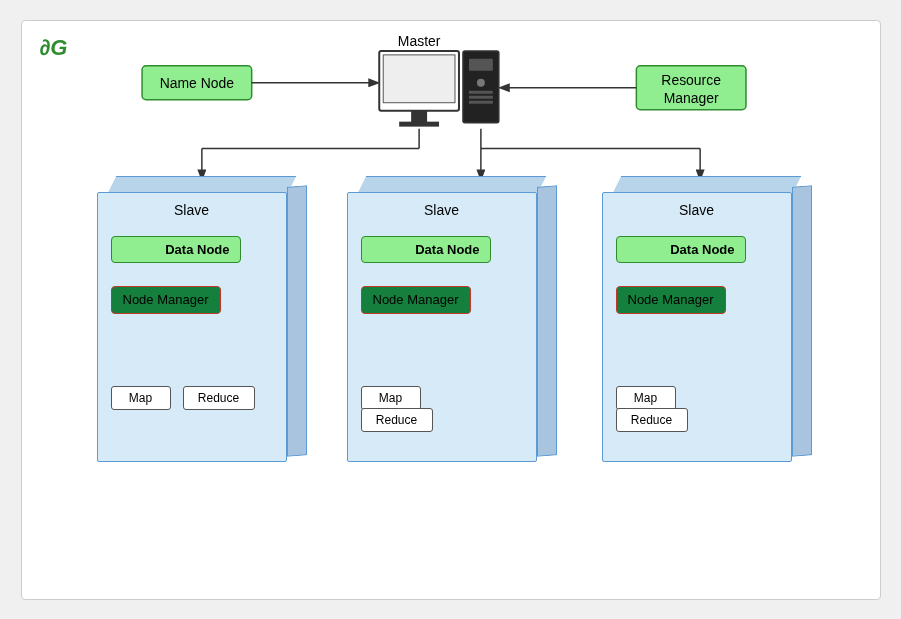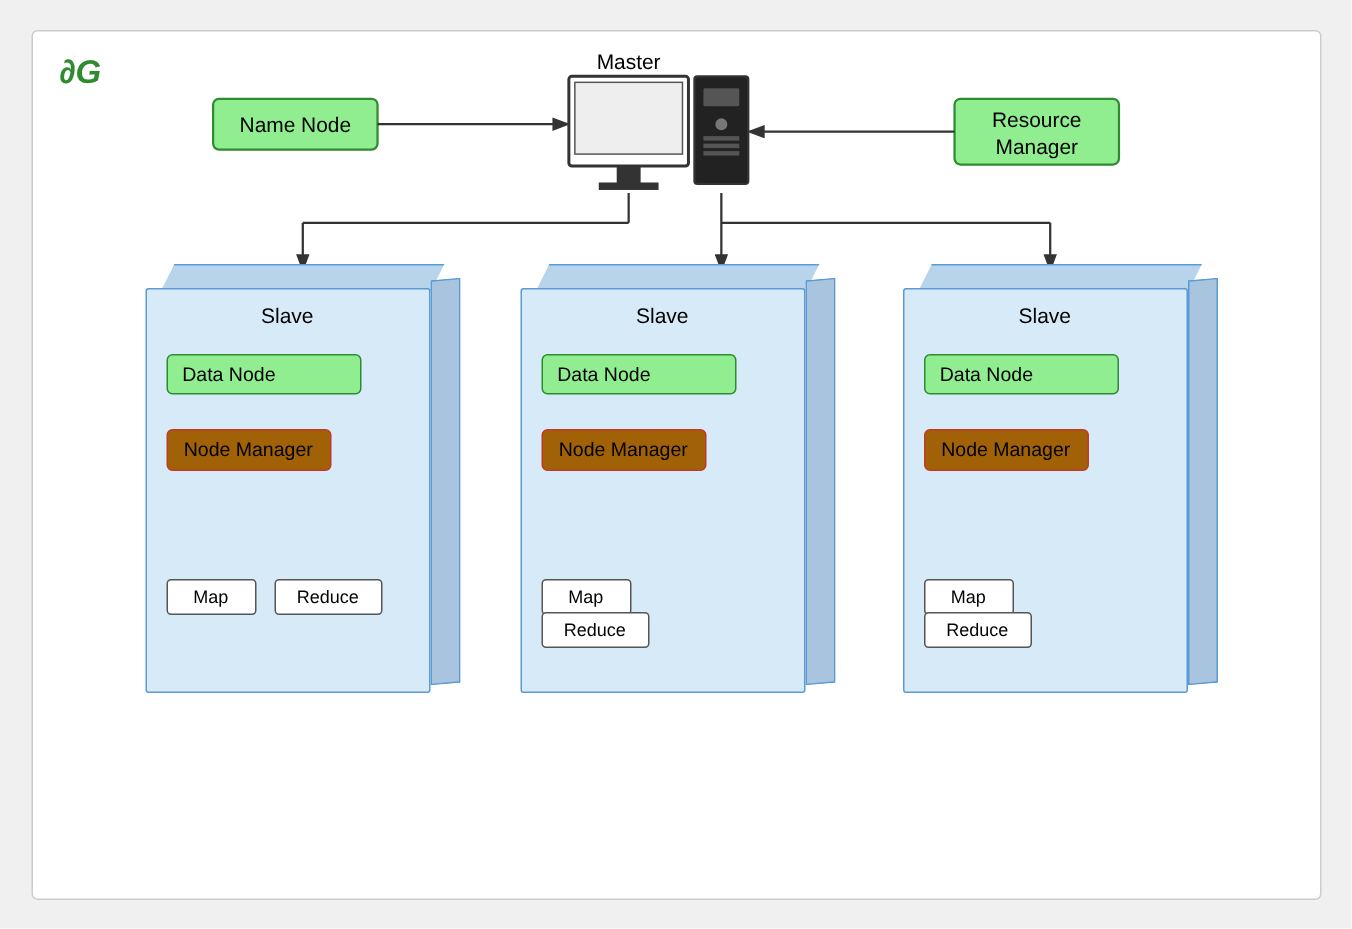--- a/index.html
+++ b/index.html
@@ -96,30 +96,30 @@
     .data-node-box {
       position: absolute;
       top: 60px;
       left: 14px;
       width: 130px;
       background: #90ee90;
       border: 1.5px solid #2e8b2e;
       border-radius: 4px;
       padding: 5px 10px;
       font-size: 13px;
-      font-weight: 400;
-      text-align: left;
+      font-weight: 700;
+      text-align: right;
     }
 
     .node-manager-box {
       position: absolute;
       top: 110px;
       left: 14px;
       width: 110px;
-      background: #a16207;
+      background: #15803d;
       border: 1.5px solid #c0392b;
       border-radius: 4px;
       padding: 5px 10px;
       font-size: 13px;
       font-weight: 500;
       text-align: center;
       line-height: 1.3;
     }
 
     .map-box {

